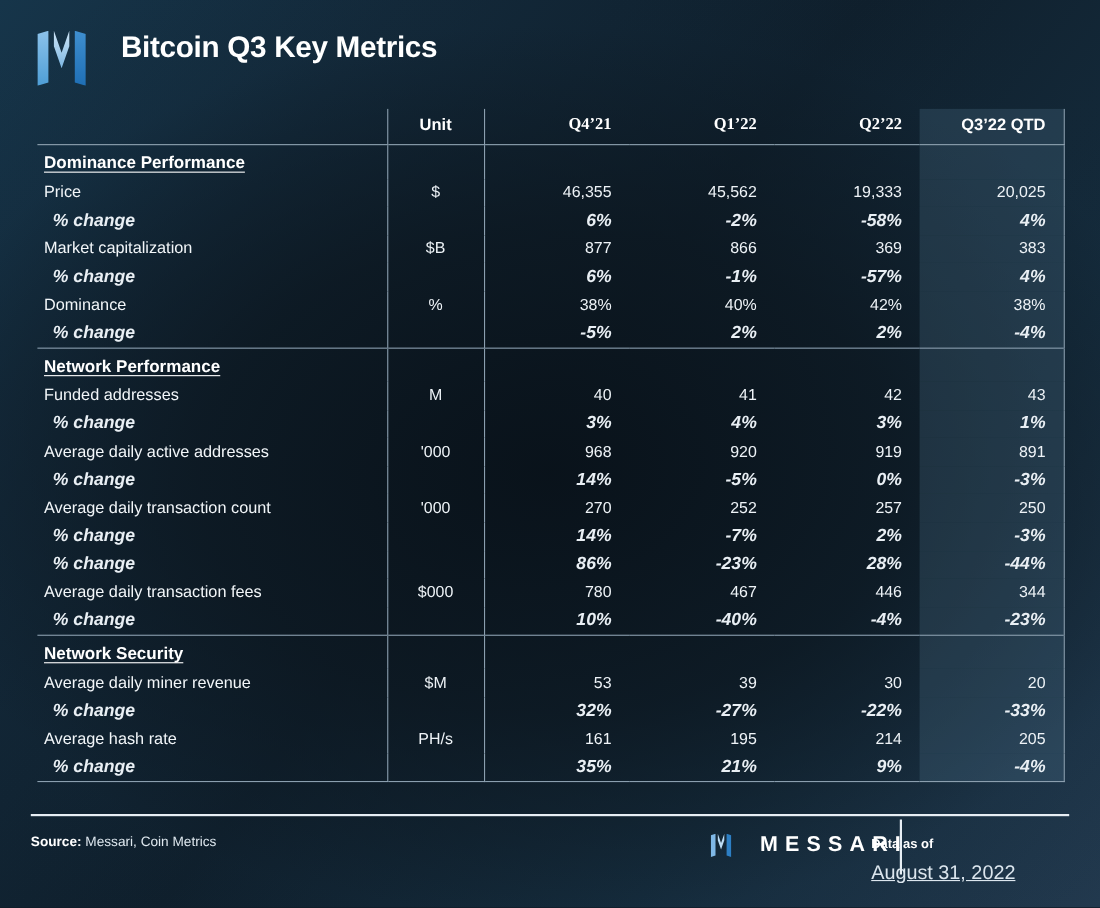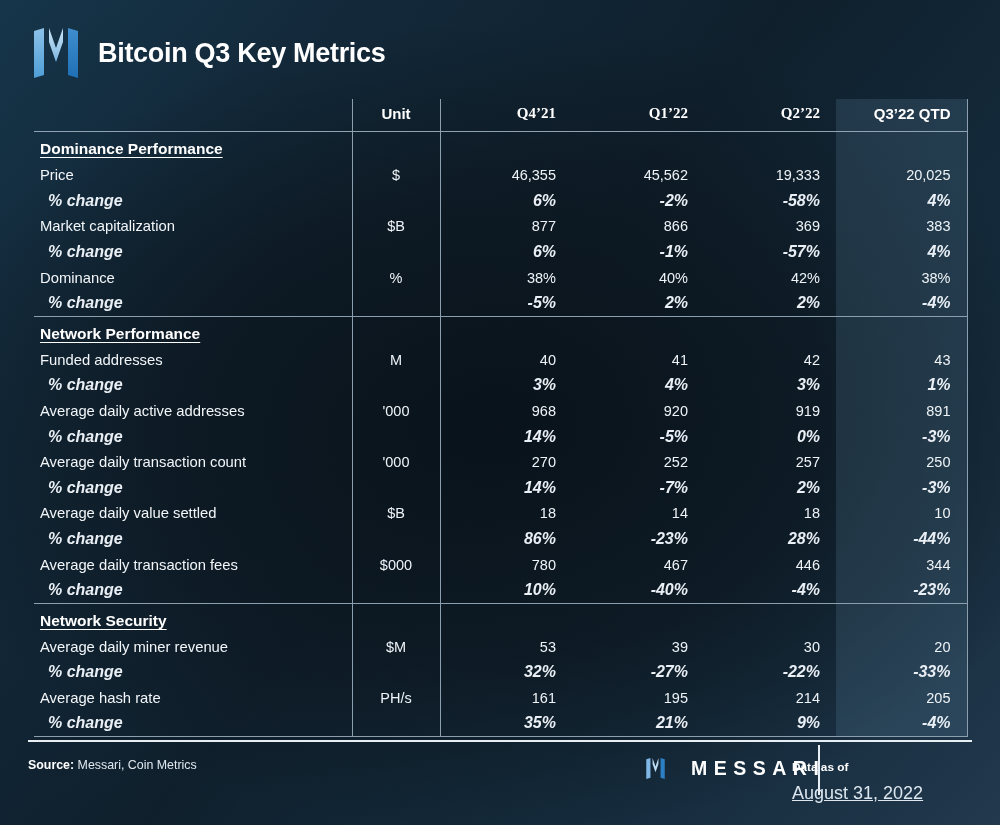--- a/index.html
+++ b/index.html
@@ -12,21 +12,21 @@
   }
   #bg {
     position:absolute; inset:0;
     background:
       radial-gradient(ellipse 760px 520px at 50% 52%, rgba(9,18,26,0.96) 0%, rgba(12,23,32,0.80) 42%, rgba(18,38,53,0.10) 78%, rgba(20,45,62,0) 100%),
       linear-gradient(128deg, #16354a 0%, #13293a 22%, #0f1f2c 48%, #152c3d 74%, #22394e 100%);
   }
   #page { position:absolute; inset:0; }
 
   
-  .header { position:absolute; left:34px; top:28px; display:flex; align-items:center; gap:20px; }
+  .header { position:absolute; left:34px; top:28px; display:flex; gap:32px; }
   .logo-mark { width:44px; height:50px; display:block; }
   .title { font-size:27px; font-weight:bold; color:#ffffff; letter-spacing:-0.3px; white-space:nowrap; }
 
   
   .table-wrap { position:absolute; left:34px; top:99px; width:933px; }
   table { border-collapse:collapse; width:933px; table-layout:fixed; font-size:14.5px; color:#eef3f7; }
   col.c-label { width:318px; }
   col.c-unit  { width:88px; }
   col.c-q     { width:132px; }
   col.c-qtd   { width:131px; }
@@ -226,28 +226,20 @@
             <td class="cell-num col-qtd bd-r">250</td>
           </tr>
           <tr class=" r-change">
             <td class="cell-label">% change</td>
             <td class="cell-unit bd-l bd-r"></td>
             <td class="cell-num">14%</td>
             <td class="cell-num">-7%</td>
             <td class="cell-num">2%</td>
             <td class="cell-num col-qtd bd-r">-3%</td>
           </tr>
-          <tr class=" r-metric">
-            <td class="cell-label">Average daily value settled</td>
-            <td class="cell-unit bd-l bd-r">$B</td>
-            <td class="cell-num">18</td>
-            <td class="cell-num">14</td>
-            <td class="cell-num">18</td>
-            <td class="cell-num col-qtd bd-r">10</td>
-          </tr>
           <tr class=" r-change">
             <td class="cell-label">% change</td>
             <td class="cell-unit bd-l bd-r"></td>
             <td class="cell-num">86%</td>
             <td class="cell-num">-23%</td>
             <td class="cell-num">28%</td>
             <td class="cell-num col-qtd bd-r">-44%</td>
           </tr>
           <tr class=" r-metric">
             <td class="cell-label">Average daily transaction fees</td>

